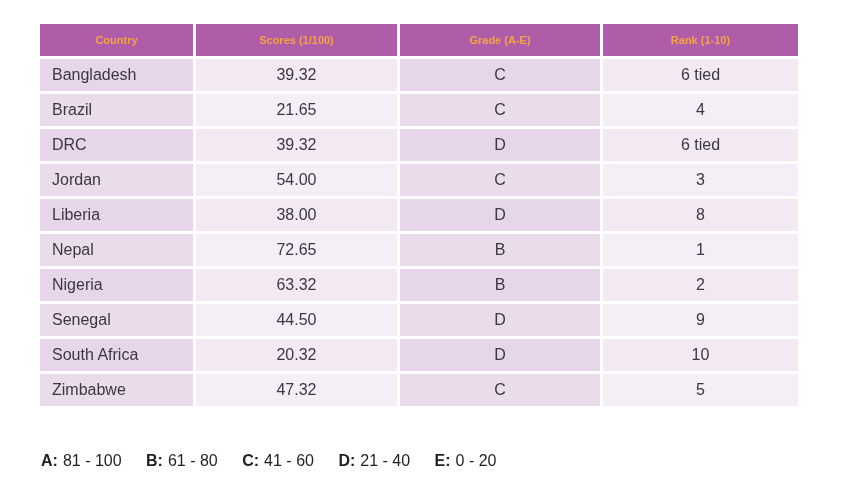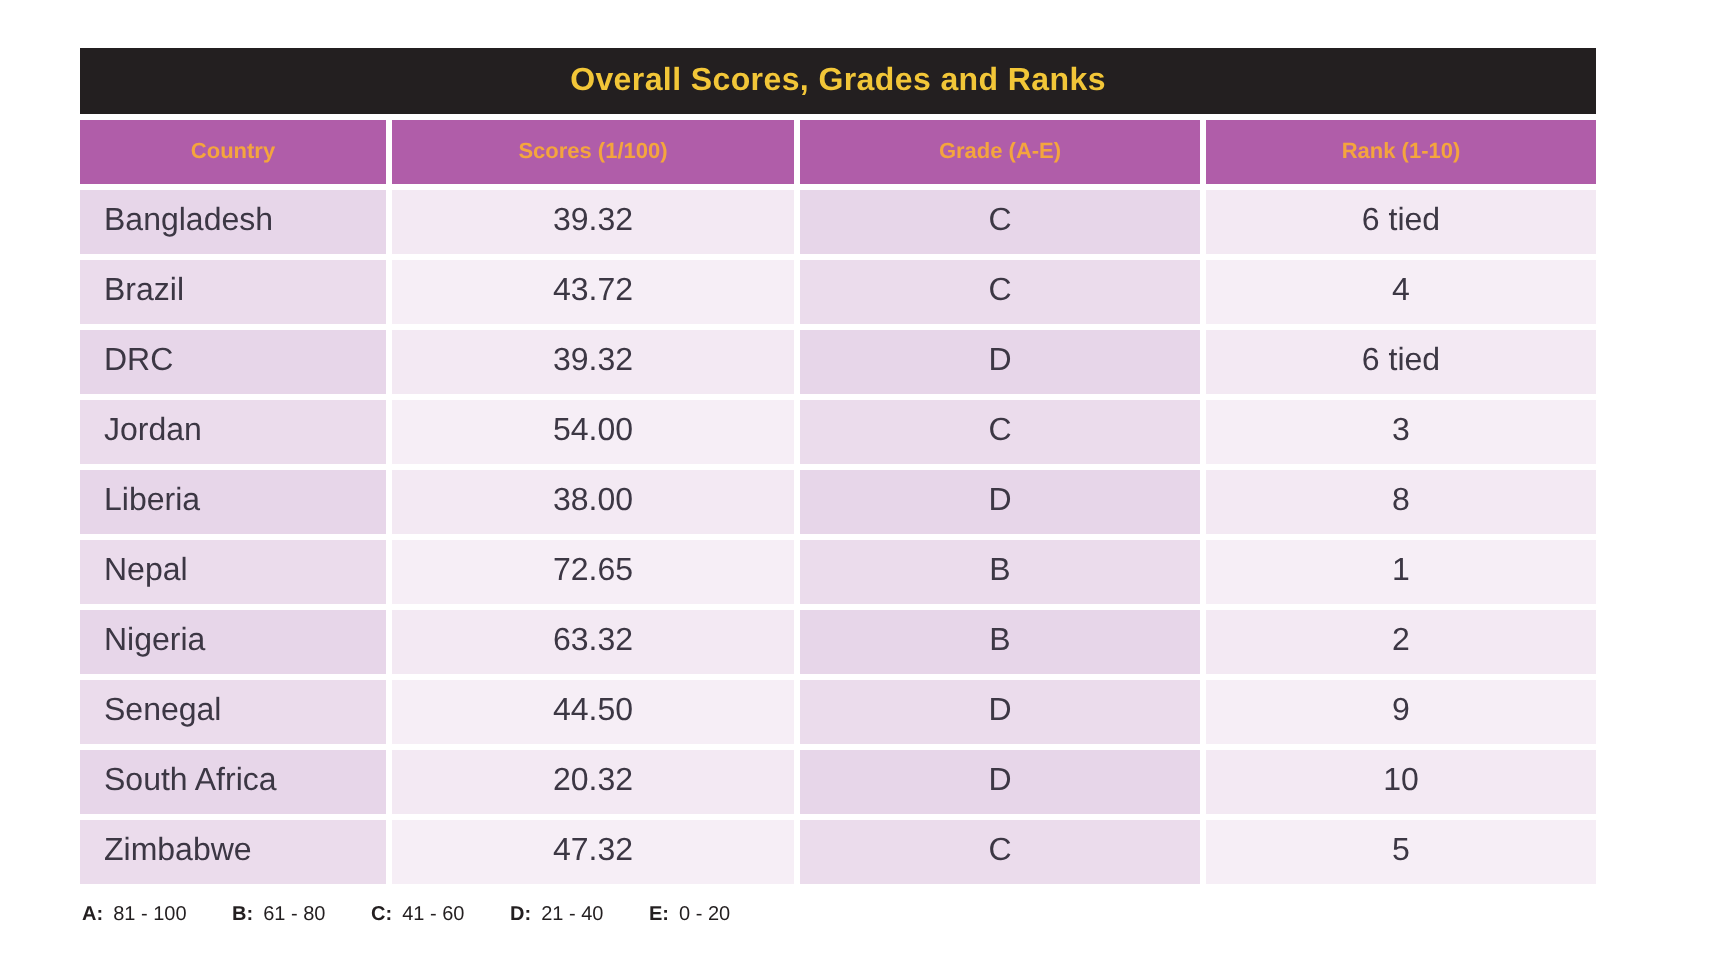--- a/index.html
+++ b/index.html
@@ -35,50 +35,47 @@
     color:var(--header-text,#f4a53d);
     font-weight:bold;font-size:11px;
     justify-content:center;padding-left:0;
   }
   .r-odd  .cd{background:var(--row-dark-odd,#e7d6e9);}
   .r-odd  .cl{background:var(--row-light-odd,#f3e9f3);}
   .r-even .cd{background:var(--row-dark-even,#ebdcec);}
   .r-even .cl{background:var(--row-light-even,#f6eef6);}
   .legend{
     position:absolute;left:41px;top:452px;
-    font-size:10px;color:var(--legend-text,#231f20);
+    font-size:16px;color:var(--legend-text,#231f20);
     white-space:nowrap;
   }
   .legend .item{margin-right:20px;}
   .legend .g{font-weight:bold;margin-right:5px;}
 </style>
 </head>
 <body>
 
 <div class="tbl-wrap">
-  <div class="title-bar">
-    <span>Overall Scores, Grades and Ranks</span>
-  </div>
   <div class="grid">
     <div class="row">
       <div class="cell hdr">Country</div>
       <div class="cell hdr">Scores (1/100)</div>
       <div class="cell hdr">Grade (A-E)</div>
       <div class="cell hdr">Rank (1-10)</div>
     </div>
 
     <div class="row r-odd">
       <div class="cell cd c-country">Bangladesh</div>
       <div class="cell cl">39.32</div>
       <div class="cell cd">C</div>
       <div class="cell cl">6 tied</div>
     </div>
     <div class="row r-even">
       <div class="cell cd c-country">Brazil</div>
-      <div class="cell cl">43.72</div>
+      <div class="cell cl">21.65</div>
       <div class="cell cd">C</div>
       <div class="cell cl">4</div>
     </div>
     <div class="row r-odd">
       <div class="cell cd c-country">DRC</div>
       <div class="cell cl">39.32</div>
       <div class="cell cd">D</div>
       <div class="cell cl">6 tied</div>
     </div>
     <div class="row r-even">

